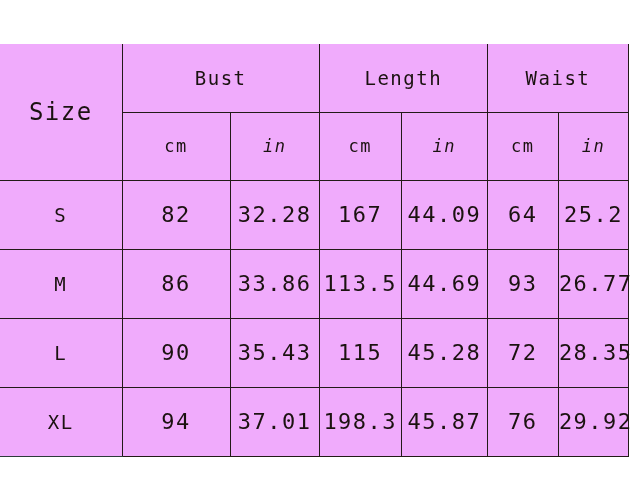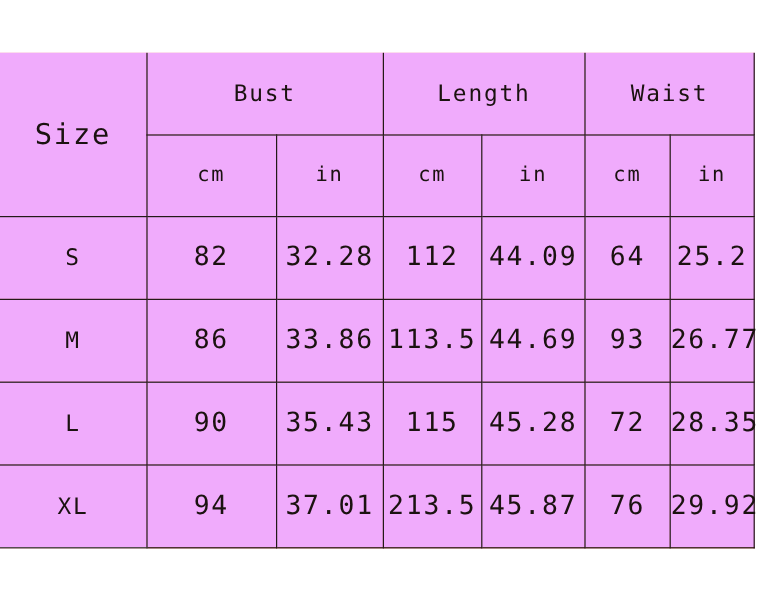--- a/index.html
+++ b/index.html
@@ -80,20 +80,21 @@
   tbody tr { height: 69px; }
   tbody td { font-size: 22px; }
   td.size-cell { font-size: 19px; }
 
   
   td.inch, th.inch-hdr {
     background: #ffc400;
   }
   th.inch-hdr {
     background: #ff9494;
+    font-style: italic;
   }
 
   
   tbody tr:last-child td.size-cell {
     border-bottom: 1px solid #2d3b3b;
     height: 67px;
     margin-top: 18px;
   }
 </style>
 </head>
@@ -126,21 +127,21 @@
         <th>cm</th>
         <th class="inch-hdr">in</th>
       </tr>
     </thead>
 
     <tbody>
       <tr>
         <td class="size-cell">S</td>
         <td>82</td>
         <td class="inch">32.28</td>
-        <td>112</td>
+        <td>167</td>
         <td class="inch">44.09</td>
         <td>64</td>
         <td class="inch">25.2</td>
       </tr>
       <tr>
         <td class="size-cell">M</td>
         <td>86</td>
         <td class="inch">33.86</td>
         <td>113.5</td>
         <td class="inch">44.69</td>
@@ -153,20 +154,20 @@
         <td class="inch">35.43</td>
         <td>115</td>
         <td class="inch">45.28</td>
         <td>72</td>
         <td class="inch">28.35</td>
       </tr>
       <tr>
         <td class="size-cell">XL</td>
         <td>94</td>
         <td class="inch">37.01</td>
-        <td>213.5</td>
+        <td>198.3</td>
         <td class="inch">45.87</td>
         <td>76</td>
         <td class="inch">29.92</td>
       </tr>
     </tbody>
   </table>
 </div>
 
 </body></html>

